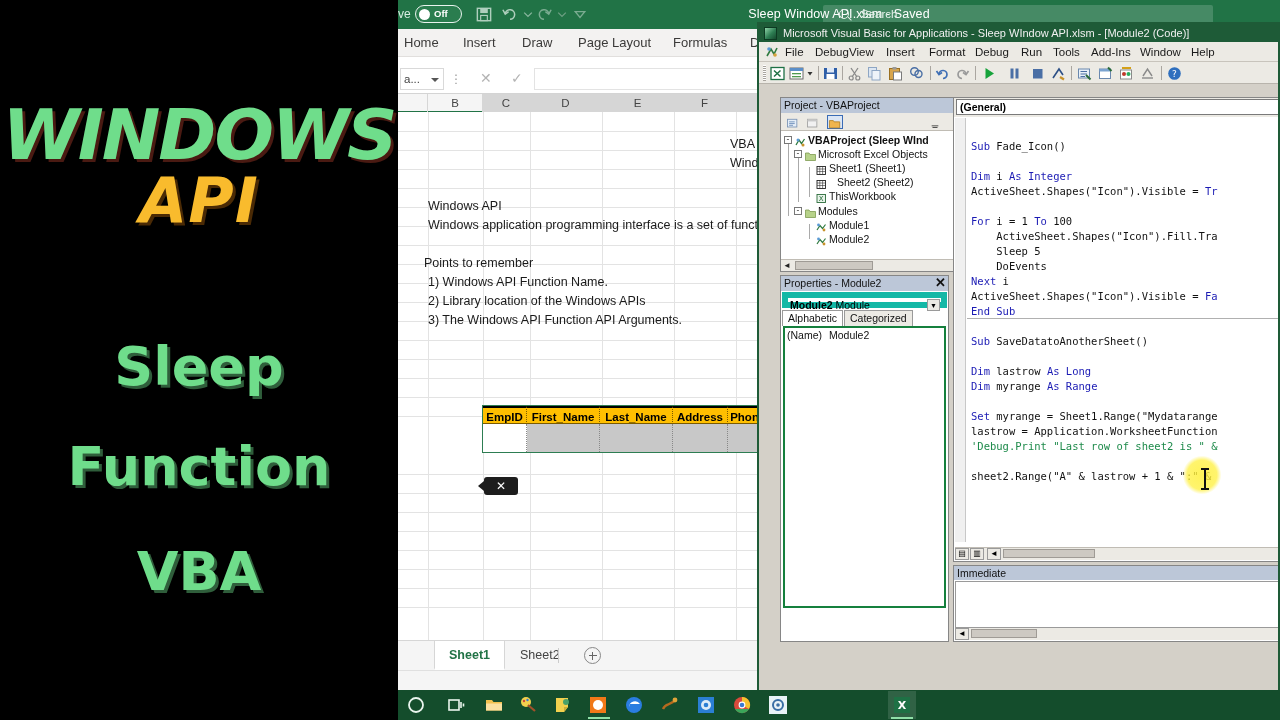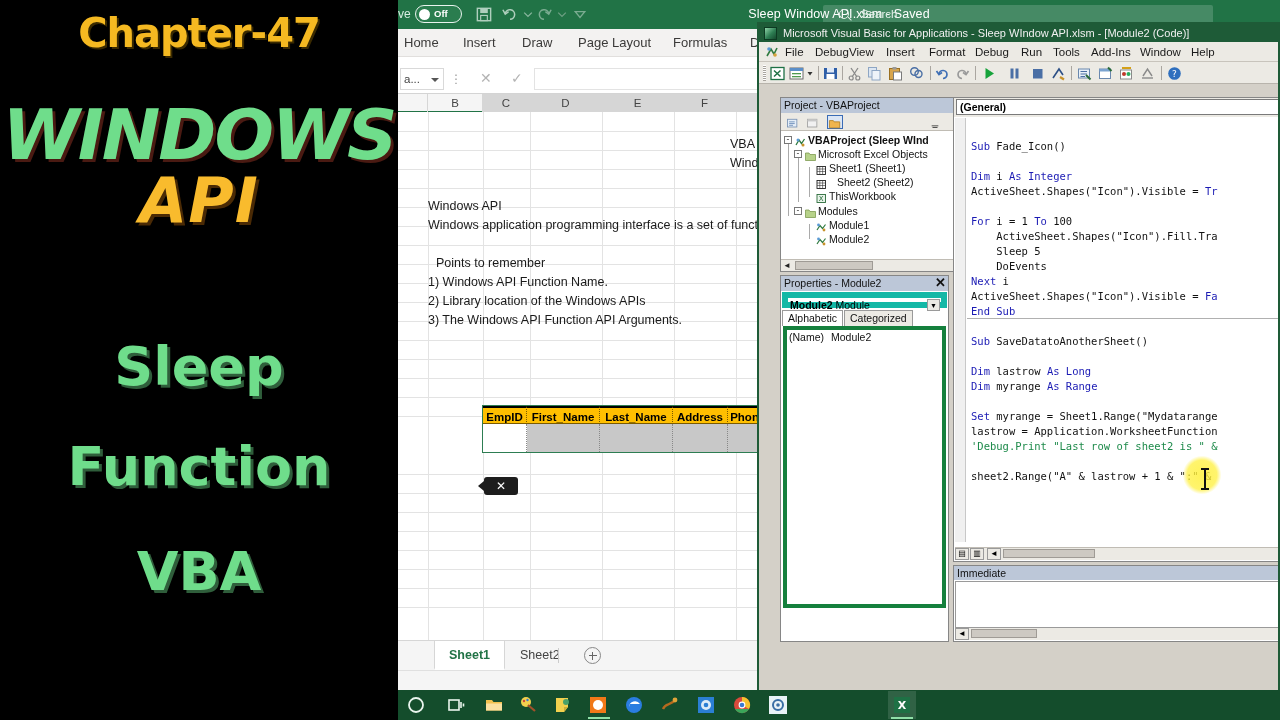--- a/index.html
+++ b/index.html
@@ -315,21 +315,21 @@
   }
   #props-tabs { position: absolute; left: 1px; top: 34px; width: 169px; height: 16px; }
   .ptab {
     position: absolute; top: 0; height: 16px; line-height: 15px;
     font-size: 10.5px; padding: 0 5px; border: 1px solid #9a9a9a;
     border-bottom: none; background: #eceae4; color: #111;
   }
   .ptab.active { background: #fff; }
   #props-grid {
     position: absolute; left: 2px; top: 50px; width: 163px; height: 282px;
-    background: #fff; border: 4px solid #15803d;
+    background: #fff; border: 2px solid #15803d;
   }
   .prow { position: absolute; left: 0; top: 0; width: 100%; height: 14px; }
   .pkey { position: absolute; left: 2px; top: 1px; font-size: 10.5px; color: #111; }
   .pval { position: absolute; left: 44px; top: 1px; font-size: 10.5px; color: #111; }
 
   
   #code-win {
     position: absolute; left: 194px; top: 73px; width: 330px; height: 465px;
     background: #fff; border: 1px solid #868686;
   }
@@ -415,21 +415,20 @@
   #tb-excel-active {
     position: absolute; left: 490px; top: 1px; width: 28px; height: 28px;
     background: rgba(255,255,255,0.12);
   }
 </style>
 </head>
 <body>
 <div id="root">
 
 <div id="title-panel">
-  <div class="t-chapter">Chapter-47</div>
   <div class="t-windows">WINDOWS</div>
   <div class="t-api">API</div>
   <div class="t-line" id="t-sleep">Sleep</div>
   <div class="t-line" id="t-function">Function</div>
   <div class="t-line" id="t-vba">VBA</div>
 </div>
 
 <div id="excel">
 
   <div id="excel-titlebar">
@@ -543,21 +542,21 @@
     <div class="gridline-h" style="top:437px; width:882px;"></div>
     <div class="gridline-h" style="top:456px; width:882px;"></div>
     <div class="gridline-h" style="top:475px; width:882px;"></div>
     <div class="gridline-h" style="top:494px; width:882px;"></div>
     <div class="gridline-h" style="top:513px; width:882px;"></div>
 
     <div class="cell-text" style="left:332px; top:43px;">VBA Slee</div>
     <div class="cell-text" style="left:332px; top:62px;">Window</div>
     <div class="cell-text" style="left:30px;  top:105px;">Windows API</div>
     <div class="cell-text" style="left:30px;  top:124px;">Windows application programming interface is a set of functi</div>
-    <div class="cell-text" style="left:38px;  top:162px;">Points to remember</div>
+    <div class="cell-text" style="left:26px;  top:162px;">Points to remember</div>
     <div class="cell-text" style="left:30px;  top:181px;">1) Windows API Function Name.</div>
     <div class="cell-text" style="left:30px;  top:200px;">2) Library location of the Windows APIs</div>
     <div class="cell-text" style="left:30px;  top:219px;">3) The Windows API Function API Arguments.</div>
 
     <div id="close-tag">
       <span>✕</span>
     </div>
 
     <div id="data-table">
       <div class="dt-head" style="left:0px;   width:44px;">EmpID</div>

